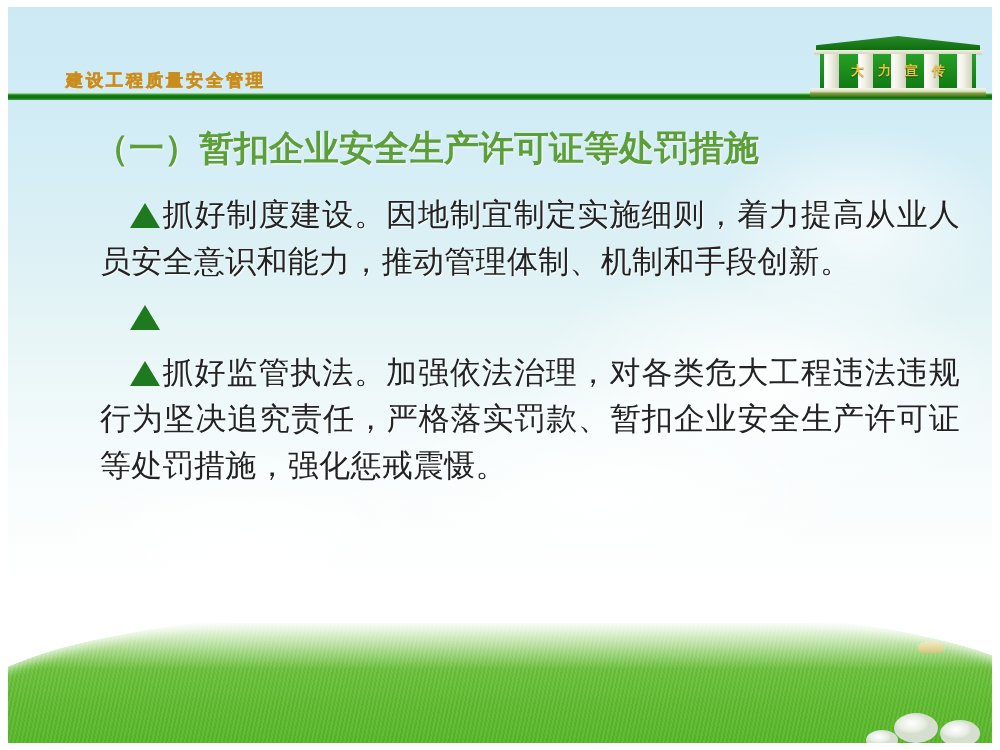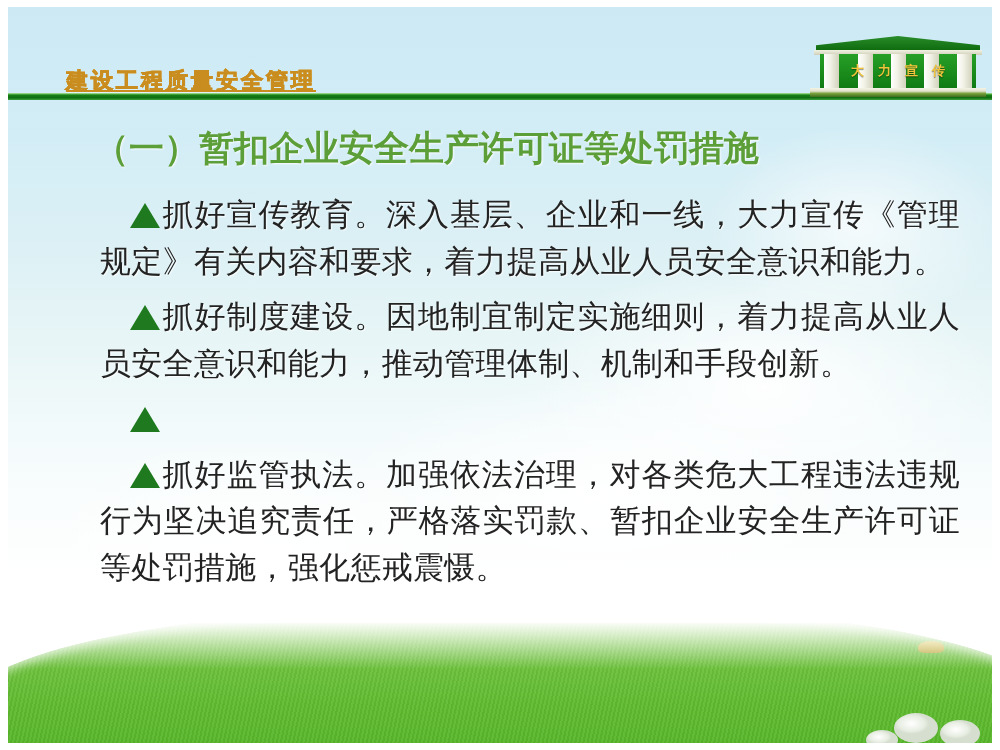--- a/index.html
+++ b/index.html
@@ -60,32 +60,31 @@
     left: 0; top: 0;
     width: 984px;
     height: 100px;
   }
 
   #header-title {
     position: absolute;
     left: 58px;
     top: 60px;
     font-family: "Liberation Sans", "DejaVu Sans", sans-serif;
-    font-size: 22px;
+    font-size: 17px;
     font-weight: bold;
     letter-spacing: 3px;
     line-height: 28px;
     background: linear-gradient(to bottom, #f7e3a8 0%, #e8b44a 45%, #d89a2a 70%, #f3d98f 100%);
     -webkit-background-clip: text;
     background-clip: text;
     color: transparent;
     -webkit-text-stroke: 0.6px #c98c1e;
     text-shadow: 0 1px 0 rgba(255,255,255,0.35);
     white-space: nowrap;
-    text-decoration: underline;
   }
 
   
   #header-rule {
     position: absolute;
     left: 0;
     top: 86px;
     width: 984px;
     height: 7px;
     background: linear-gradient(to bottom, #57b24a 0%, #158015 22%, #0e6d11 60%, #3ea13a 100%);
@@ -264,23 +263,20 @@
         <div class="logo-col" style="left:147px;"></div>
         <div id="logo-text">大力宣传</div>
         <div id="logo-base"></div>
       </div>
     </div>
 
     <div id="slide-title">（一）暂扣企业安全生产许可证等处罚措施</div>
 
     <div id="body">
 
-      <p class="bullet">
-        <span class="tri"></span><span class="txt">抓好宣传教育。深入基层、企业和一线，大力宣传《管理规定》有关内容和要求，着力提高从业人员安全意识和能力。</span>
-      </p>
 
       <p class="bullet">
         <span class="tri"></span><span class="txt">抓好制度建设。因地制宜制定实施细则，着力提高从业人员安全意识和能力，推动管理体制、机制和手段创新。</span>
       </p>
 
       <p class="bullet">
         <span class="tri"></span>
       </p>
 
       <p class="bullet">

